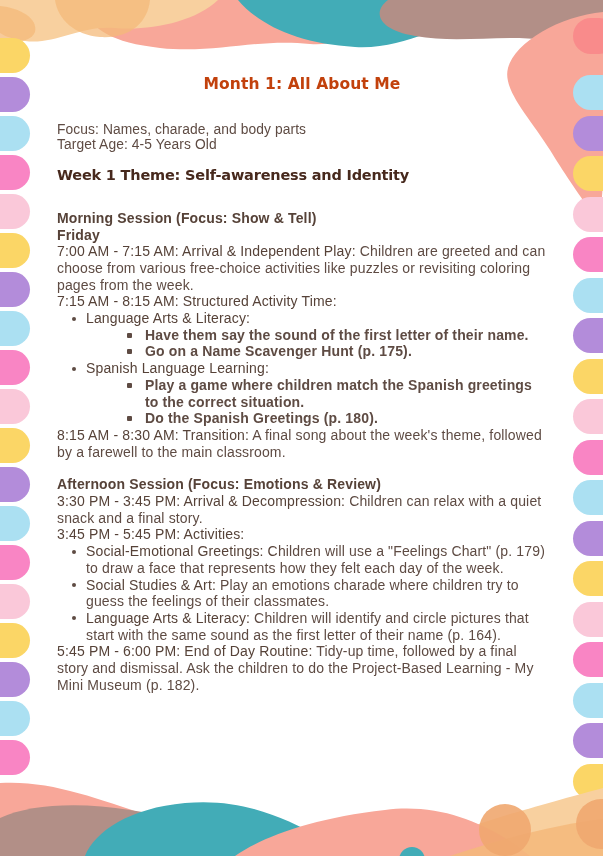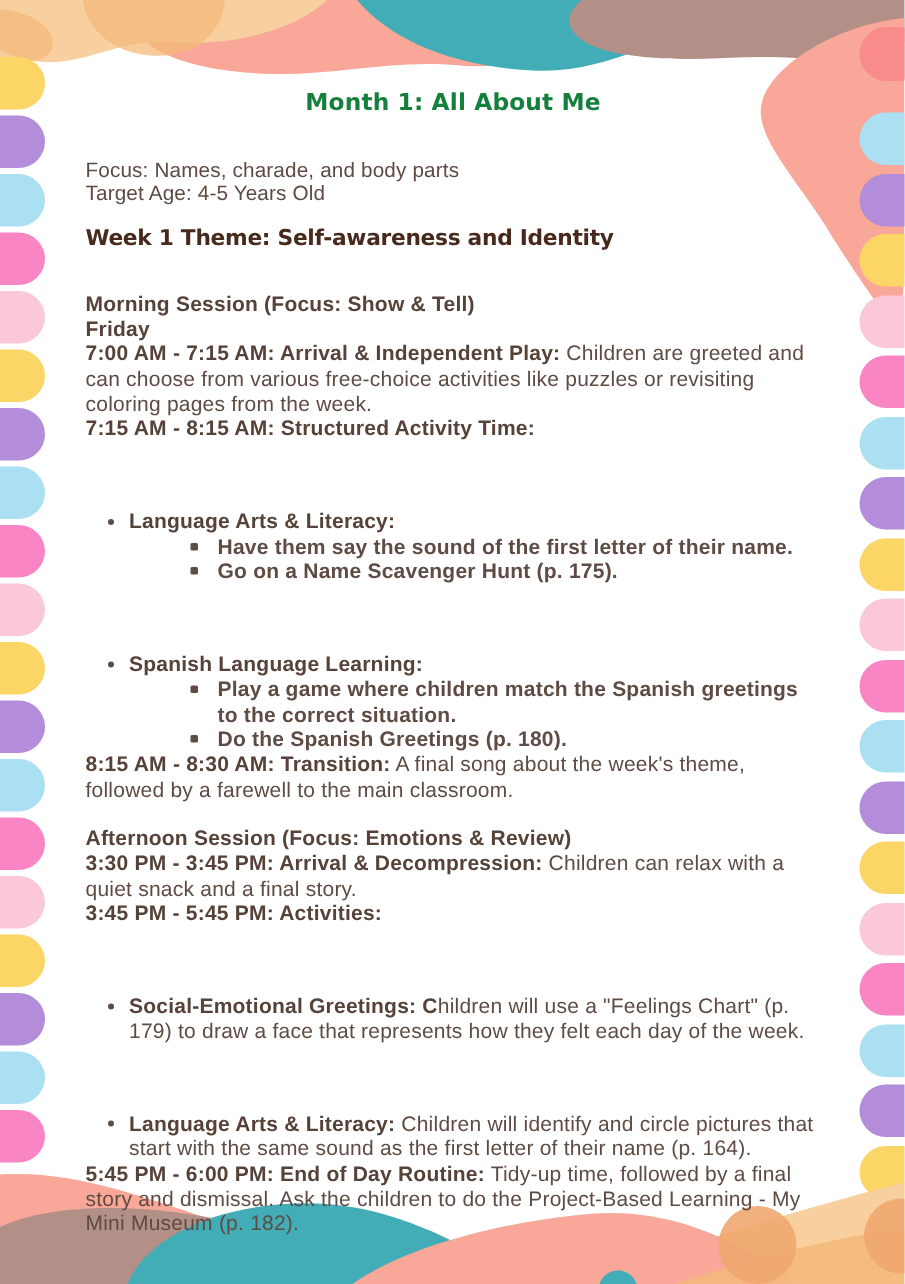--- a/index.html
+++ b/index.html
@@ -21,38 +21,38 @@
     position:absolute;left:57px;top:58px;width:490px;z-index:4;
     color:#5E4B43;
   }
   .page-title{
     text-align:center;
     font-family:"DejaVu Sans", sans-serif;
     font-weight:800;
     font-size:15.5px;
     line-height:20px;
     letter-spacing:0.1px;
-    color:#15803d;
-    margin:0 0 28px 0;
+    color:#c2410c;
+    margin:16px 0 28px 0;
   }
   .meta{font-size:13.8px;line-height:15.4px;letter-spacing:0.1px;color:#5E4B43;margin:0;}
   .week-theme{
     font-family:"DejaVu Sans", sans-serif;
     font-weight:700;
     font-size:14.5px;
     line-height:18px;
     letter-spacing:-0.2px;
     color:#47291D;
     margin:13px 0 26px 0;
   }
   #schedule{font-size:14px;line-height:16.7px;letter-spacing:0.15px;}
   #schedule .heading{font-weight:700;color:#564238;}
   #schedule .para{margin:0;}
-  #schedule strong{font-weight:700;color:#564238;}
-  #schedule .bullet1{position:relative;padding-left:29px;margin-top:45px;}
+  #schedule strong{font-weight:400;color:#564238;}
+  #schedule .bullet1{position:relative;padding-left:29px;}
   #schedule .bullet2{position:relative;padding-left:88px;font-weight:bold;}
   #schedule .marker{position:absolute;display:block;background:#5E4B43;}
   #schedule .bullet1 > .marker{left:15px;top:6.5px;width:4px;height:4px;border-radius:50%;}
   #schedule .bullet2 > .marker{left:70px;top:6px;width:5px;height:5px;border-radius:1px;}
   #schedule .spacer{height:16px;}
 </style>
 </head>
 <body>
 
 <svg id="top-decor" class="decor-svg" width="603" height="230" viewBox="0 0 603 230" aria-hidden="true">
@@ -137,16 +137,17 @@
       <div class="bullet2"><span class="marker"></span>Go on a Name Scavenger Hunt (p. 175).</div>
       <div class="bullet1"><span class="marker"></span><strong>Spanish Language Learning:</strong></div>
       <div class="bullet2"><span class="marker"></span>Play a game where children match the Spanish greetings to the correct situation.</div>
       <div class="bullet2"><span class="marker"></span>Do the Spanish Greetings (p. 180).</div>
       <div class="para"><strong>8:15 AM - 8:30 AM: Transition:</strong> A final song about the week's theme, followed by a farewell to the main classroom.</div>
       <div class="spacer"></div>
       <div class="heading">Afternoon Session (Focus: Emotions &amp; Review)</div>
       <div class="para"><strong>3:30 PM - 3:45 PM: Arrival &amp; Decompression:</strong> Children can relax with a quiet snack and a final story.</div>
       <div class="para"><strong>3:45 PM - 5:45 PM: Activities:</strong></div>
       <div class="bullet1"><span class="marker"></span><strong>Social-Emotional Greetings: C</strong>hildren will use a "Feelings Chart" (p. 179) to draw a face that represents how they felt each day of the week.</div>
+      <div class="bullet1"><span class="marker"></span><strong>Social Studies &amp; Art:</strong> Play an emotions charade where children try to guess the feelings of their classmates.</div>
       <div class="bullet1"><span class="marker"></span><strong>Language Arts &amp; Literacy:</strong> Children will identify and circle pictures that start with the same sound as the first letter of their name (p. 164).</div>
       <div class="para"><strong>5:45 PM - 6:00 PM: End of Day Routine:</strong> Tidy-up time, followed by a final story and dismissal. Ask the children to do the Project-Based Learning - My Mini Museum (p. 182).</div>
     </div>
 </div>
 
 </body></html>

